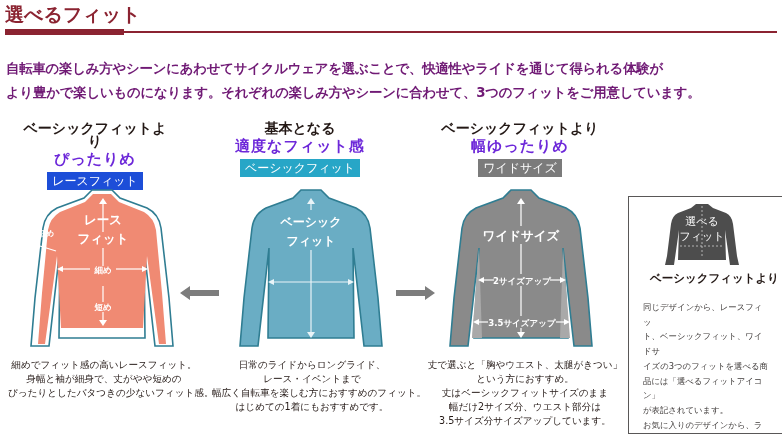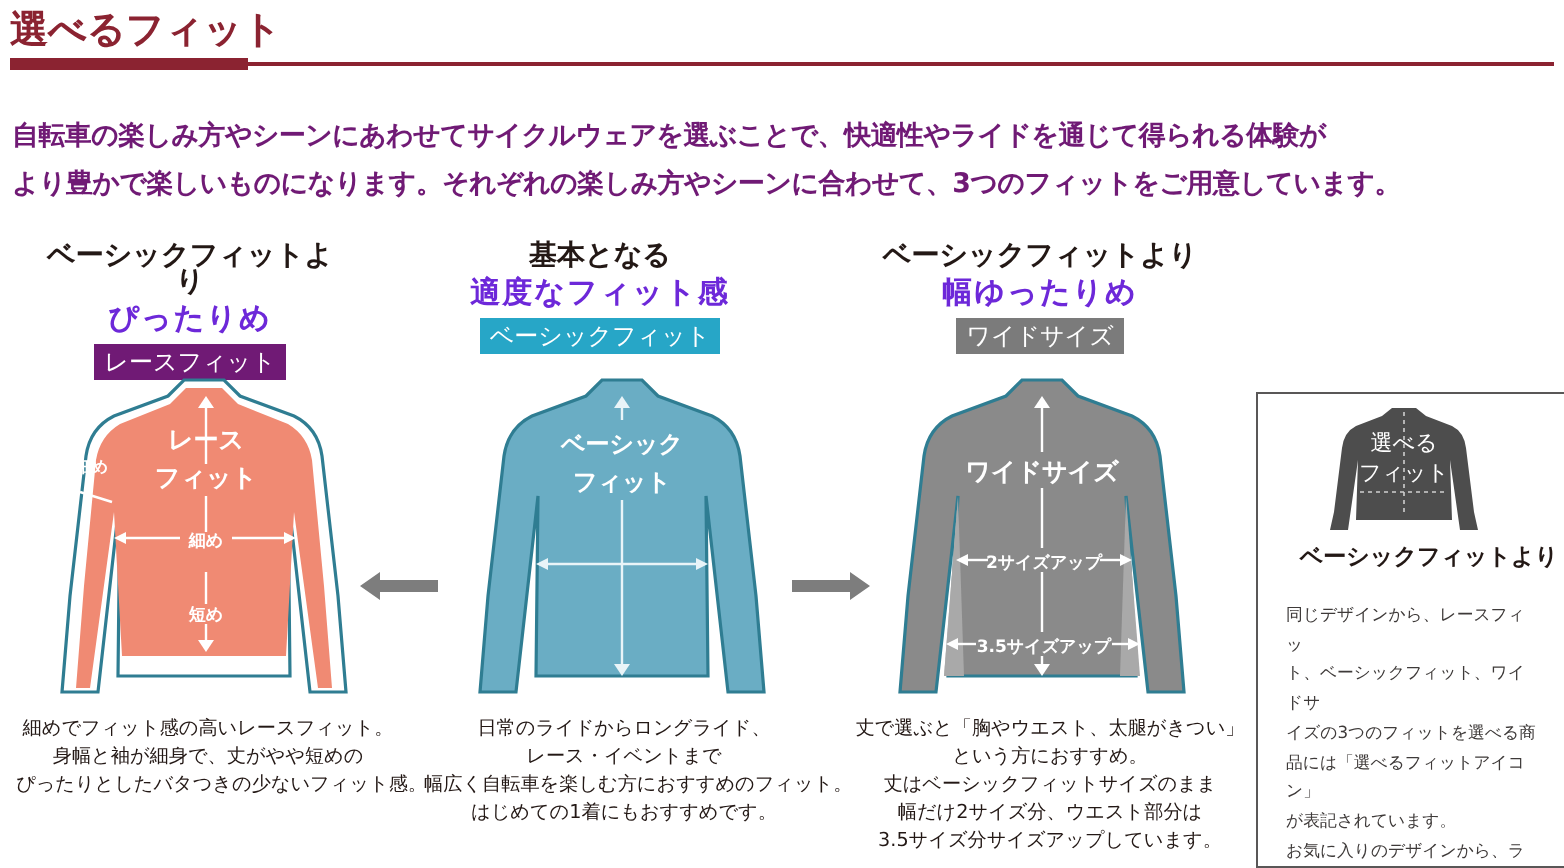--- a/index.html
+++ b/index.html
@@ -10,21 +10,21 @@
   .rule-thick { position: absolute; left: 5px; top: 29px; width: 119px; height: 6px; background: #8b2331; }
   .rule-thin { position: absolute; left: 124px; top: 31px; width: 653px; height: 2px; background: #8b2331; }
 
   .intro { position: absolute; left: 6px; top: 57px; font-size: 13.4px; font-weight: bold; line-height: 24px; color: #701a75; white-space: nowrap; letter-spacing: -0.2px; }
   .intro div { display: block; }
 
   .col { position: absolute; top: 122px; text-align: center; }
   .col .sub { font-size: 14px; font-weight: bold; line-height: 13px; color: #231815; }
   .col .head { font-size: 15px; font-weight: bold; line-height: 22px; color: #6d28d9; letter-spacing: 1px; }
   .col .badge { display: inline-block; margin-top: 2px; color: #fff; font-size: 12px; padding: 0 5px; height: 18px; line-height: 18px; }
-  .badge.race { background: #701a75; text-align: center; }
+  .badge.race { background: #1d4ed8; text-align: center; }
   .badge.basic { background: #27a6c7; }
   .badge.wide { background: #7b7b7b; }
 
   .shirt { position: absolute; }
   .shirt svg { display: block; }
 
   .arrow { position: absolute; top: 285px; }
 
   .desc { position: absolute; font-size: 9.6px; line-height: 14px; text-align: center; color: #231815; white-space: nowrap; }
 

